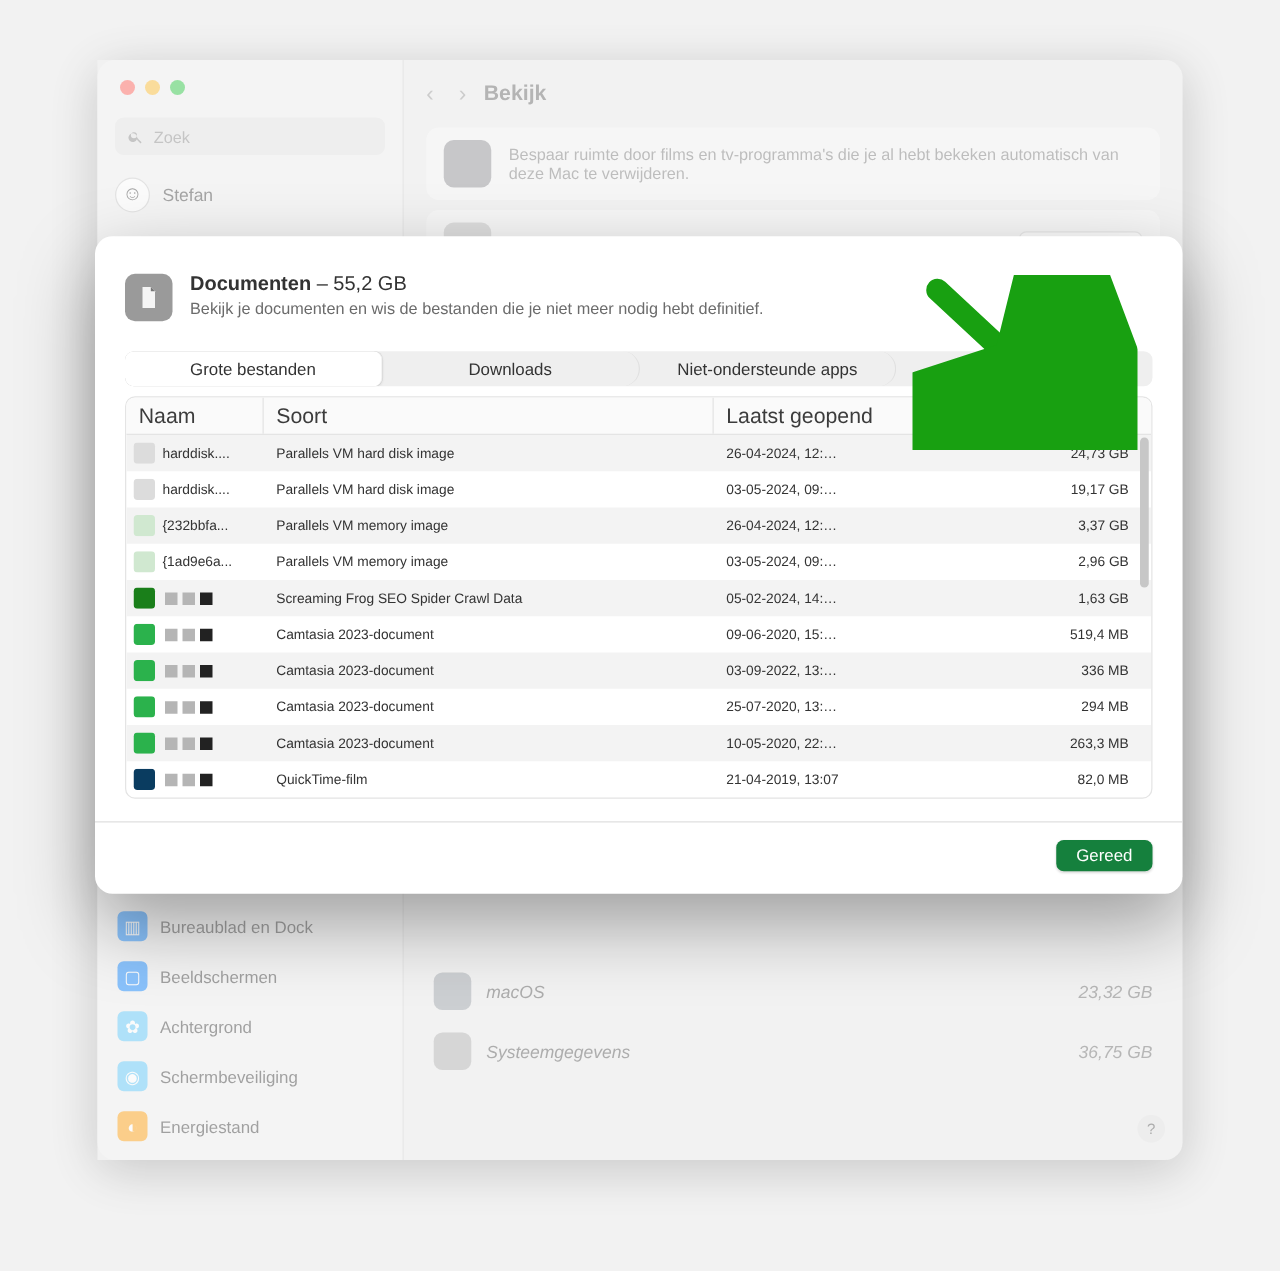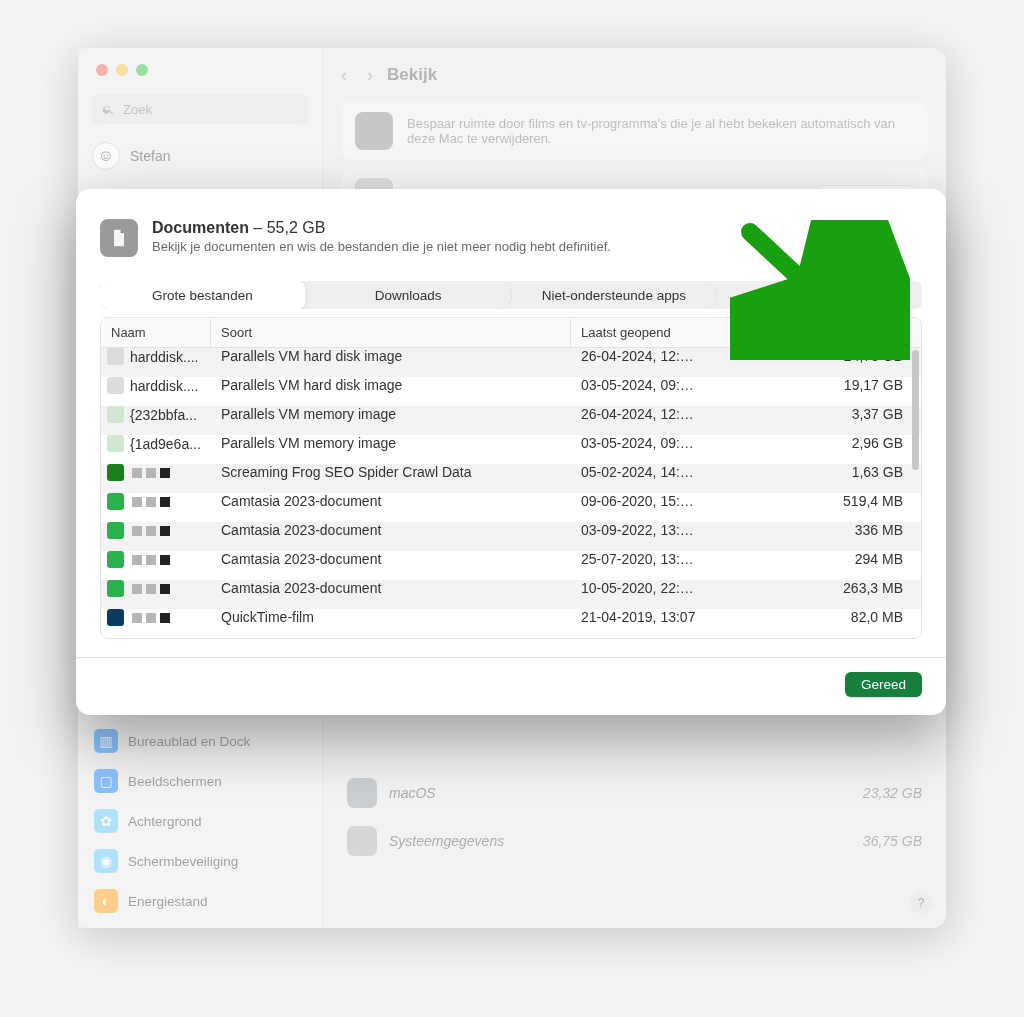--- a/index.html
+++ b/index.html
@@ -49,29 +49,29 @@
 .hdrtxt .ttl { font-size:16px; color:#333; }
 .hdrtxt .ttl b { font-weight:600; }
 .hdrtxt .sub { font-size:13px; color:#6b6b6b; margin-top:2px; }
 
 .segs { margin: 24px 0 8px; width:100%; height:28px; background:#efefef; border-radius:7px; display:flex; overflow:hidden; font-size:13.5px; }
 .seg { flex:1; display:flex; align-items:center; justify-content:center; color:#333; border-right:1px solid rgba(0,0,0,.06); cursor:pointer;border-radius:14px; }
 .seg:last-child{border-right:none;}
 .seg.active { background:#fff; border-radius:7px; box-shadow: 0 0 0 .5px rgba(0,0,0,.08), 0 1px 2px rgba(0,0,0,.06); font-weight:500; }
 
 .tablewrap { border:1px solid #e4e4e4; border-radius:8px; overflow:hidden; }
-.thead { display:flex; align-items:center; height:30px; font-size:13px; color:#3c3c3c; background:#fafafa; border-bottom:1px solid #e4e4e4; }
+.thead { display:flex; align-items:center; height:30px; font-size:17px; color:#3c3c3c; background:#fafafa; border-bottom:1px solid #e4e4e4; }
 .thead .cname { width:110px; padding-left:10px; border-right:1px solid #e4e4e4; height:100%; display:flex;align-items:center; }
 .thead .ckind { flex:1; padding-left:10px; border-right:1px solid #e4e4e4; height:100%; display:flex;align-items:center; }
 .thead .copen { width:220px; padding-left:10px; border-right:1px solid #e4e4e4; height:100%; display:flex;align-items:center; }
 .thead .csize { width:130px; padding-right:12px; height:100%; display:flex; align-items:center; justify-content:flex-end; gap:6px; font-weight:600; }
 .thead .csize svg { width:10px;height:10px;fill:#555; }
 
 .tbody { max-height: 292px; overflow:hidden; position:relative; }
-.row { display:flex; align-items:flex-start; height:29px; font-size:14px; color:#333; }
+.row { display:flex; align-items:center; height:29px; font-size:11px; color:#333; }
 .row:nth-child(even){ background:#f3f3f3; }
 .row .rname { width:110px; padding-left:6px; display:flex; align-items:center; gap:6px; white-space:nowrap; overflow:hidden; text-overflow:ellipsis; }
 .row .fico { width:17px; height:17px; background:#cfcfcf; border-radius:3px; flex:0 0 17px; display:flex;align-items:center;justify-content:center;font-size:11px; }
 .row .rname .nm { overflow:hidden; text-overflow:ellipsis; white-space:nowrap; }
 .row .masks { display:flex; gap:4px; margin-left:2px; }
 .row .mask { width:10px;height:10px; background:#b5b5b5; }
 .row .mask.dk { background:#222; }
 .row .rkind { flex:1; padding-left:10px; }
 .row .ropen { width:220px; padding-left:10px; color:#333; }
 .row .rsize { width:130px; padding-right:18px; text-align:right; }

